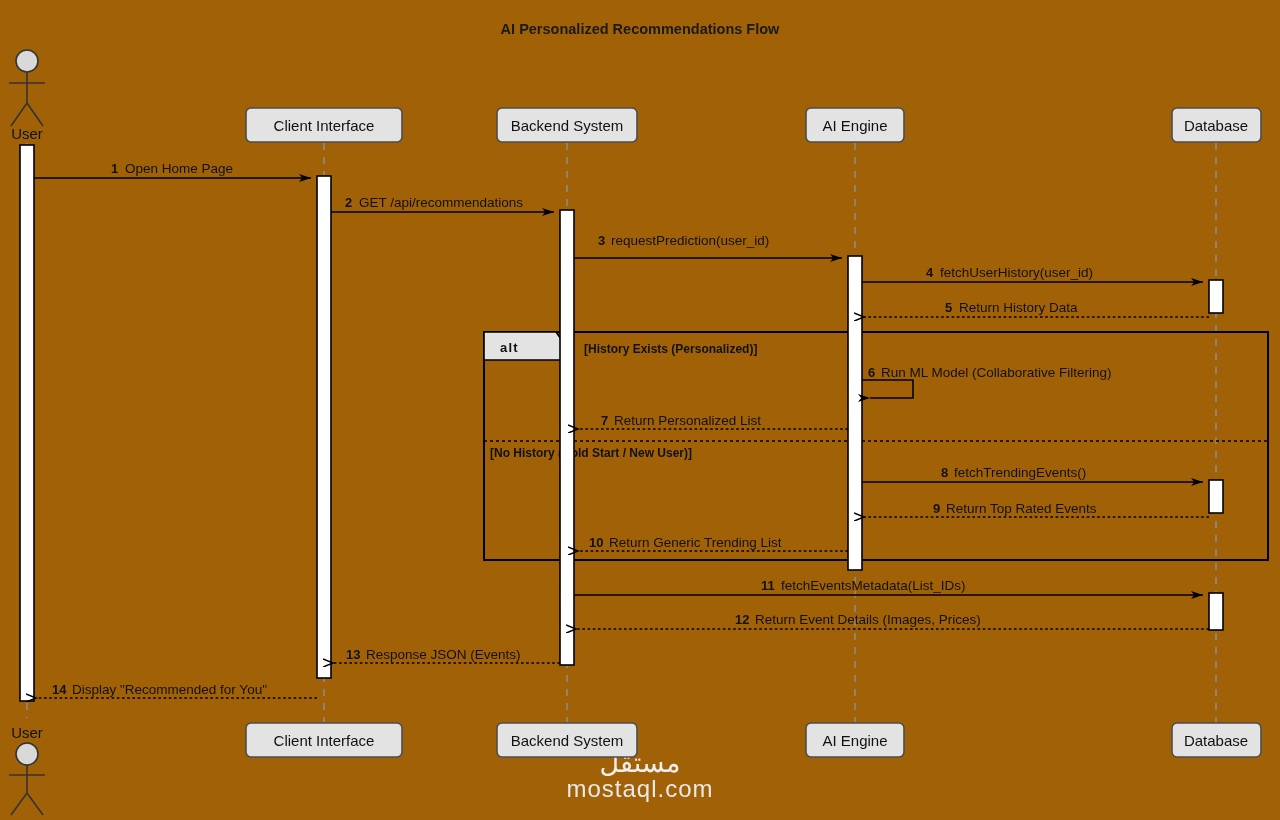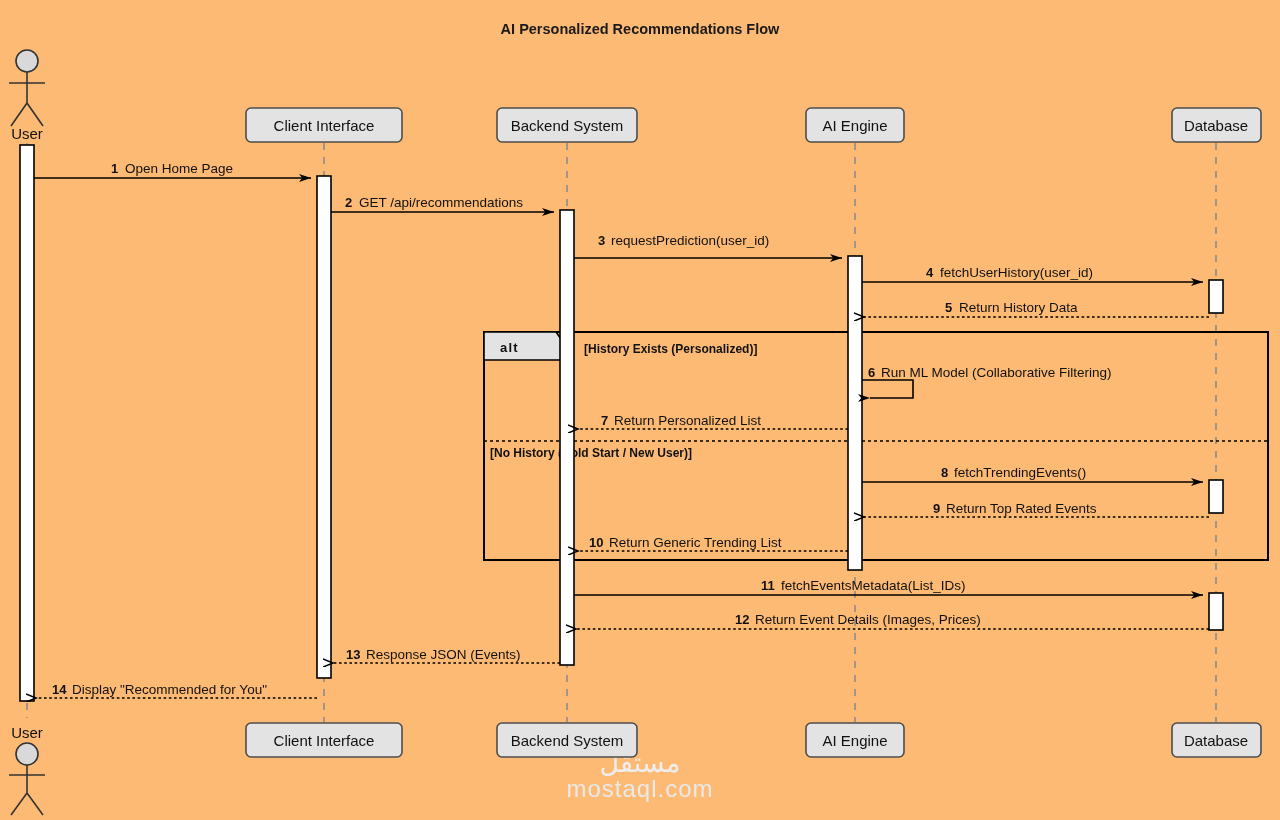--- a/index.html
+++ b/index.html
@@ -9,21 +9,21 @@
   }
   body {
     font-family: "Liberation Sans", sans-serif;
     color: #000000;
   }
   #canvas {
     position: relative;
     width: 1280px;
     height: 820px;
     overflow: hidden;
-    background: #fdba74;
+    background: #a16207;
   }
   #diagram-svg {
     position: absolute;
     left: 0;
     top: 0;
   }
   .title-text {
     font-size: 14.5px;
     font-weight: bold;
     fill: #1a1a1a;

